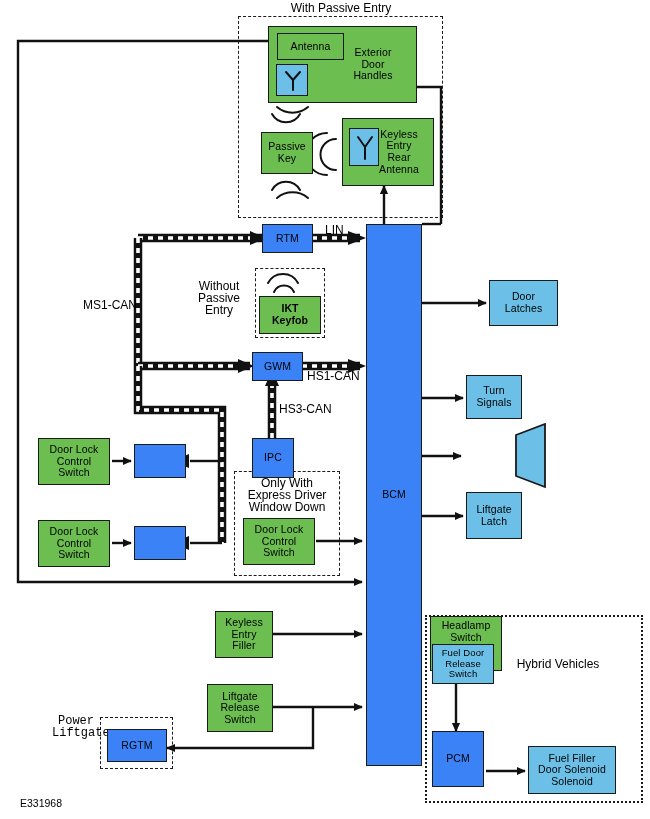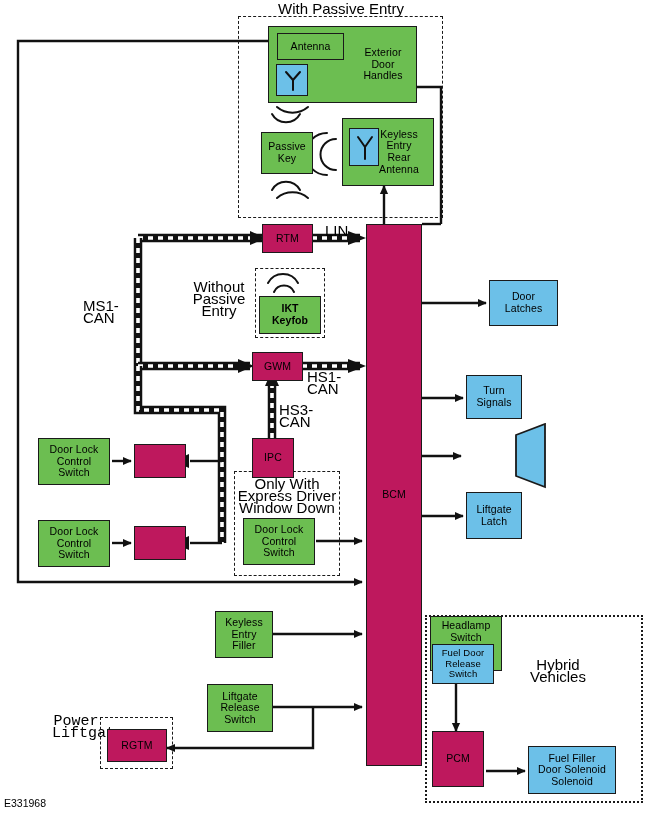--- a/index.html
+++ b/index.html
@@ -5,23 +5,23 @@
   html,body{margin:0;padding:0;background:#ffffff;}
   body{width:650px;height:819px;position:relative;
        font-family:"Liberation Sans","DejaVu Sans",sans-serif;
        -webkit-font-smoothing:antialiased;}
   #stage{position:absolute;left:0;top:0;width:650px;height:819px;overflow:hidden;background:#fff;}
   svg{position:absolute;left:0;top:0;width:650px;height:819px;}
   .node{position:absolute;box-sizing:border-box;border:1.6px solid #1a1a1a;
         display:flex;align-items:center;justify-content:center;text-align:center;
         font-size:10.5px;line-height:11.6px;color:#000;letter-spacing:.1px;}
   .green{background:#6cbe51;}
-  .yellow{background:#be185d;justify-content:center;}
+  .yellow{background:#3b82f6;justify-content:center;}
   .blue{background:#6cc0e8;}
-  .lbl{position:absolute;font-size:15px;line-height:11.8px;color:#000;text-align:center;}
+  .lbl{position:absolute;font-size:12px;line-height:11.8px;color:#000;text-align:center;}
   .lbl.left{text-align:left;}
   .dashbox{position:absolute;box-sizing:border-box;border:1.7px dashed #1a1a1a;background:transparent;}
   .dotbox{position:absolute;box-sizing:border-box;border:2.4px dotted #1a1a1a;background:transparent;}
   .ant{position:absolute;box-sizing:border-box;background:#6cc0e8;border:1.6px solid #1a1a1a;}
   .code{position:absolute;font-size:10.5px;color:#000;}
 </style>
 </head>
 <body>
 
 <div id="stage">
@@ -139,21 +139,21 @@
 
   <div class="dashbox" style="left:100px;top:717px;width:73px;height:52px;"></div>
   <div class="lbl left" style="left:52px;top:716px;width:48px;text-align:center;font-family:Liberation Mono, monospace;">
     <div>Power</div>
     <div>Liftgate</div>
   </div>
 
   <div class="dotbox" style="left:425px;top:615px;width:218px;height:188px;"></div>
   <div class="lbl" style="left:508px;top:659px;width:100px;background:#fff;">Hybrid Vehicles</div>
 
-  <div class="node green" style="left:268px;top:26px;width:149px;height:77px;justify-content:flex-end;">
+  <div class="node green" style="left:268px;top:26px;width:149px;height:77px;justify-content:flex-end;padding-right:10px;">
     <div style="width:66px;">
       <div>Exterior</div>
       <div>Door</div>
       <div>Handles</div>
     </div>
   </div>
   <div class="node green" style="left:277px;top:33px;width:67px;height:27px;">
     <span>Antenna</span>
   </div>
 
@@ -308,14 +308,14 @@
       <div>Door Solenoid</div>
       <div>Solenoid</div>
     </div>
   </div>
 
   <div class="lbl left" style="left:83px;top:300px;width:60px;">MS1-CAN</div>
   <div class="lbl left" style="left:325px;top:225px;width:32px;">LIN</div>
   <div class="lbl left" style="left:307px;top:371px;width:60px;">HS1-CAN</div>
   <div class="lbl left" style="left:279px;top:404px;width:60px;">HS3-CAN</div>
 
-  <div class="code" style="left:4px;top:797px;text-align:center;">E331968</div>
+  <div class="code" style="left:20px;top:797px;text-align:center;">E331968</div>
 </div>
 
 </body></html>

